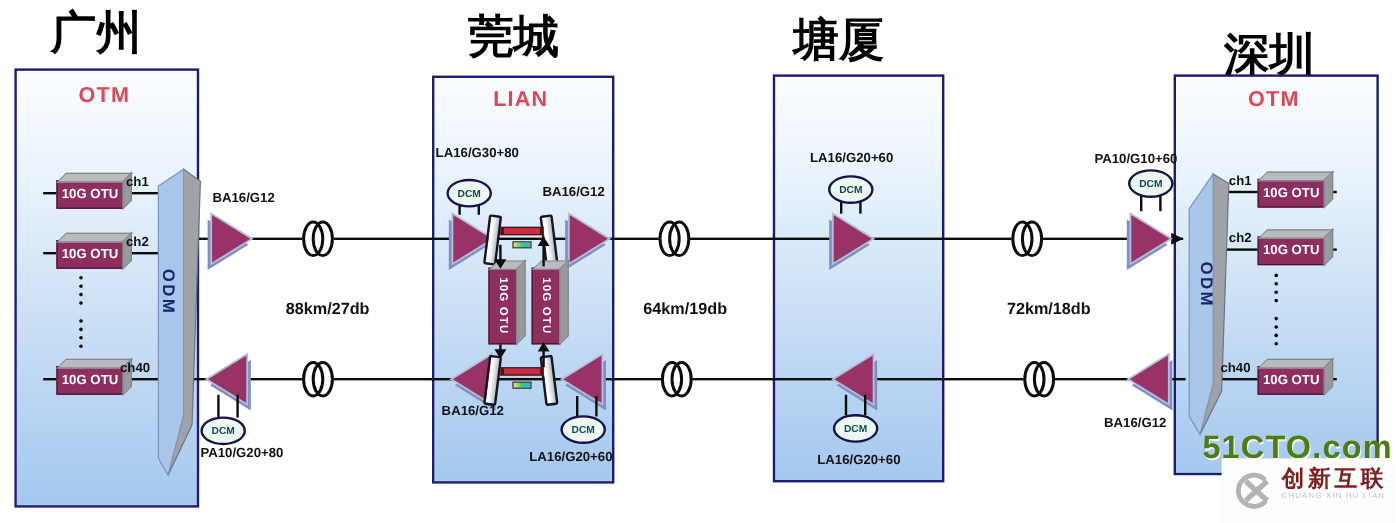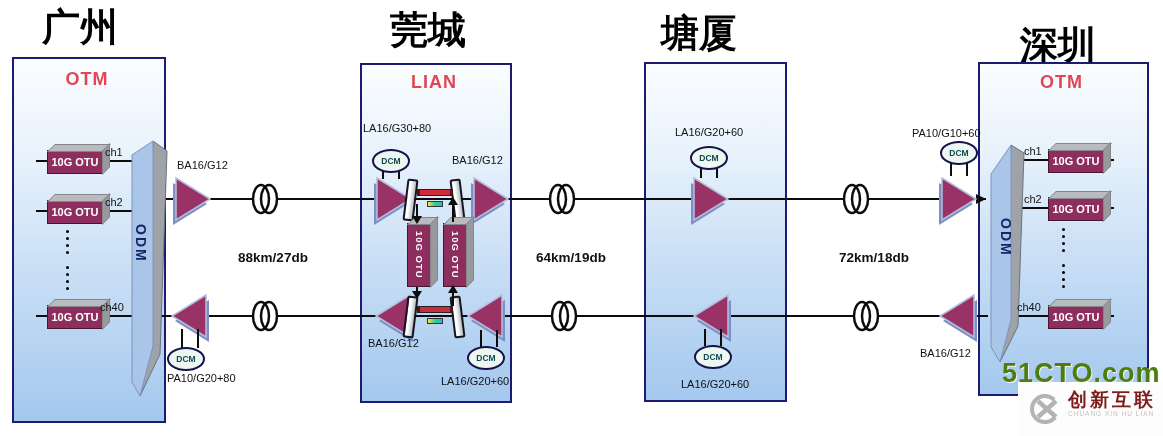--- a/index.html
+++ b/index.html
@@ -15,21 +15,21 @@
   .hline{position:absolute;height:2px;background:#0c0c0c;}
   .vline{position:absolute;width:2px;background:#0c0c0c;}
   .ah-r{position:absolute;width:0;height:0;border-top:5px solid transparent;
         border-bottom:5px solid transparent;border-left:10px solid #0c0c0c;}
   .ah-l{position:absolute;width:0;height:0;border-top:5px solid transparent;
         border-bottom:5px solid transparent;border-right:10px solid #0c0c0c;}
   .ah-d{position:absolute;width:0;height:0;border-left:5px solid transparent;
         border-right:5px solid transparent;border-top:8px solid #0c0c0c;}
   .ah-u{position:absolute;width:0;height:0;border-left:5px solid transparent;
         border-right:5px solid transparent;border-bottom:8px solid #0c0c0c;}
-  .lbl{position:absolute;font-weight:normal;font-size:11px;color:#111;white-space:nowrap;}
+  .lbl{position:absolute;font-weight:bold;font-size:11px;color:#111;white-space:nowrap;}
   .span-lbl{position:absolute;font-weight:bold;font-size:13.5px;color:#111;
             width:110px;text-align:center;white-space:nowrap;}
   .otu3d{position:absolute;width:54px;height:22px;background:#8e2e5e;border:1px solid #43152e;
          color:#fff;font-weight:bold;font-size:11px;display:flex;align-items:center;
          justify-content:center;white-space:nowrap;}
   .otu3d::before{content:"";position:absolute;top:-7px;left:3px;width:100%;height:6px;
          background:#b9bbbf;border:1px solid #84868a;transform:skewX(-45deg);}
   .otu3d::after{content:"";position:absolute;top:-4px;right:-8px;width:6px;height:100%;
          background:#97999d;border:1px solid #84868a;transform:skewY(-45deg);}
   .votu{width:22px;height:62px;font-size:9.5px;}

